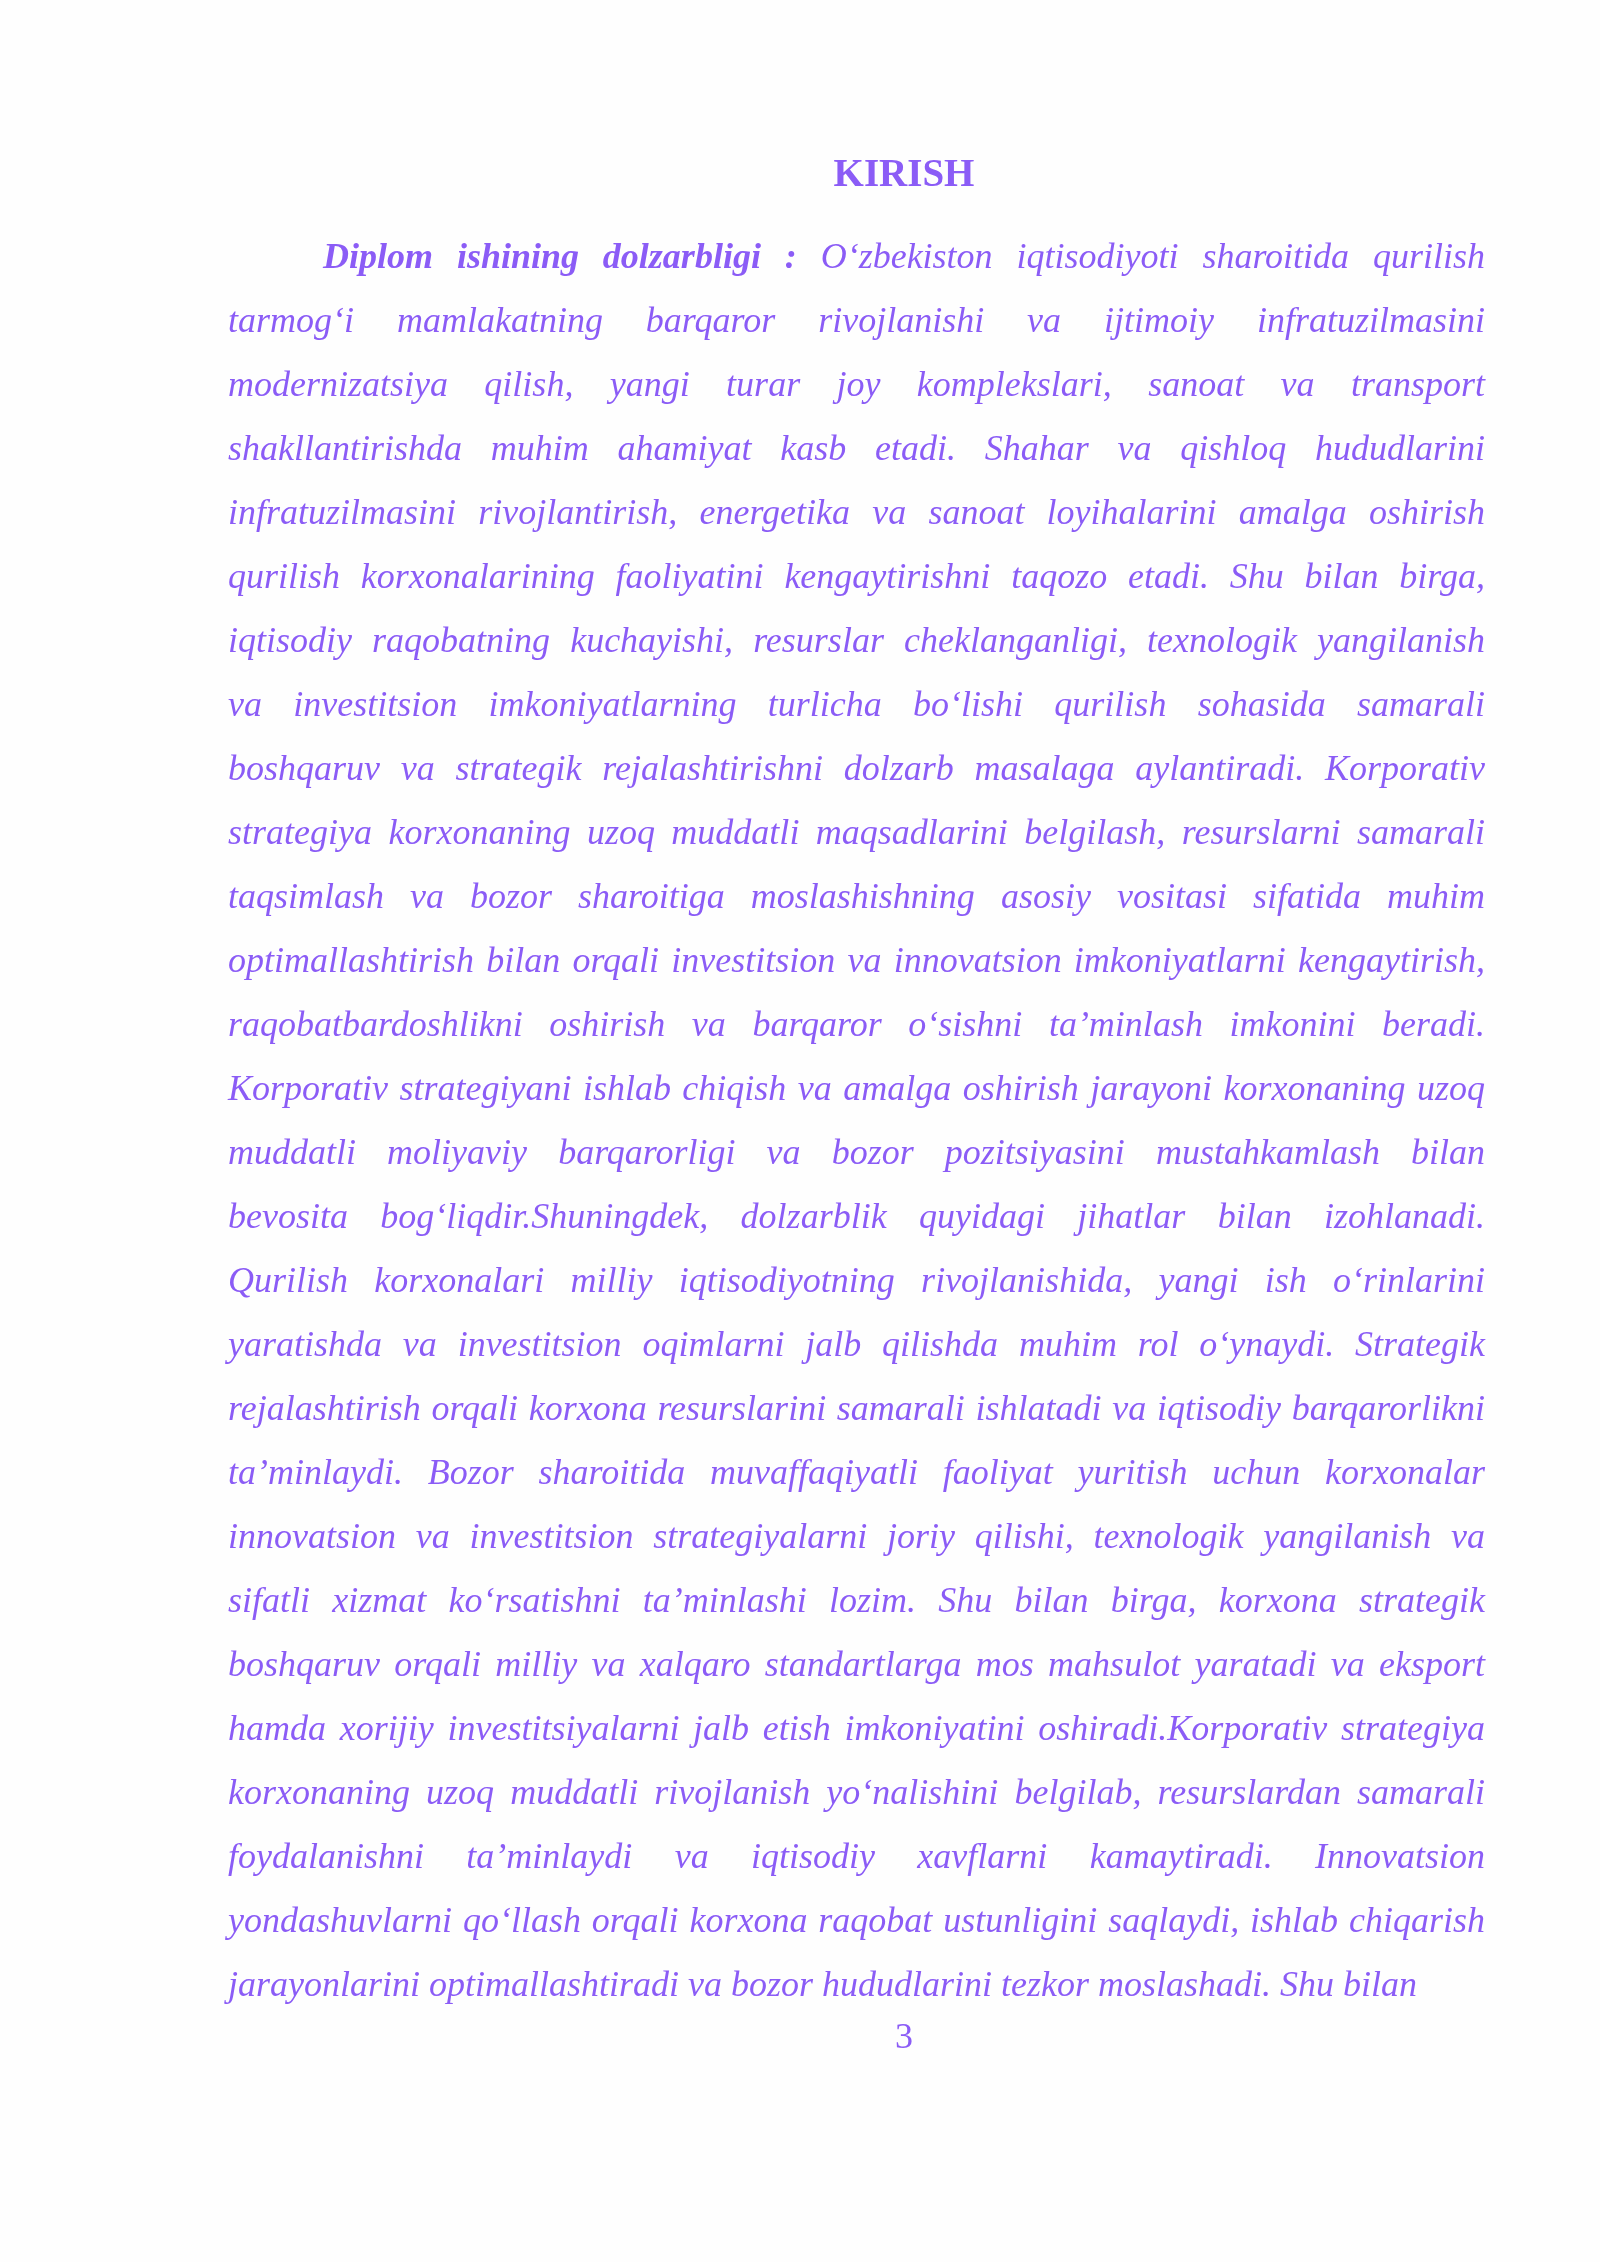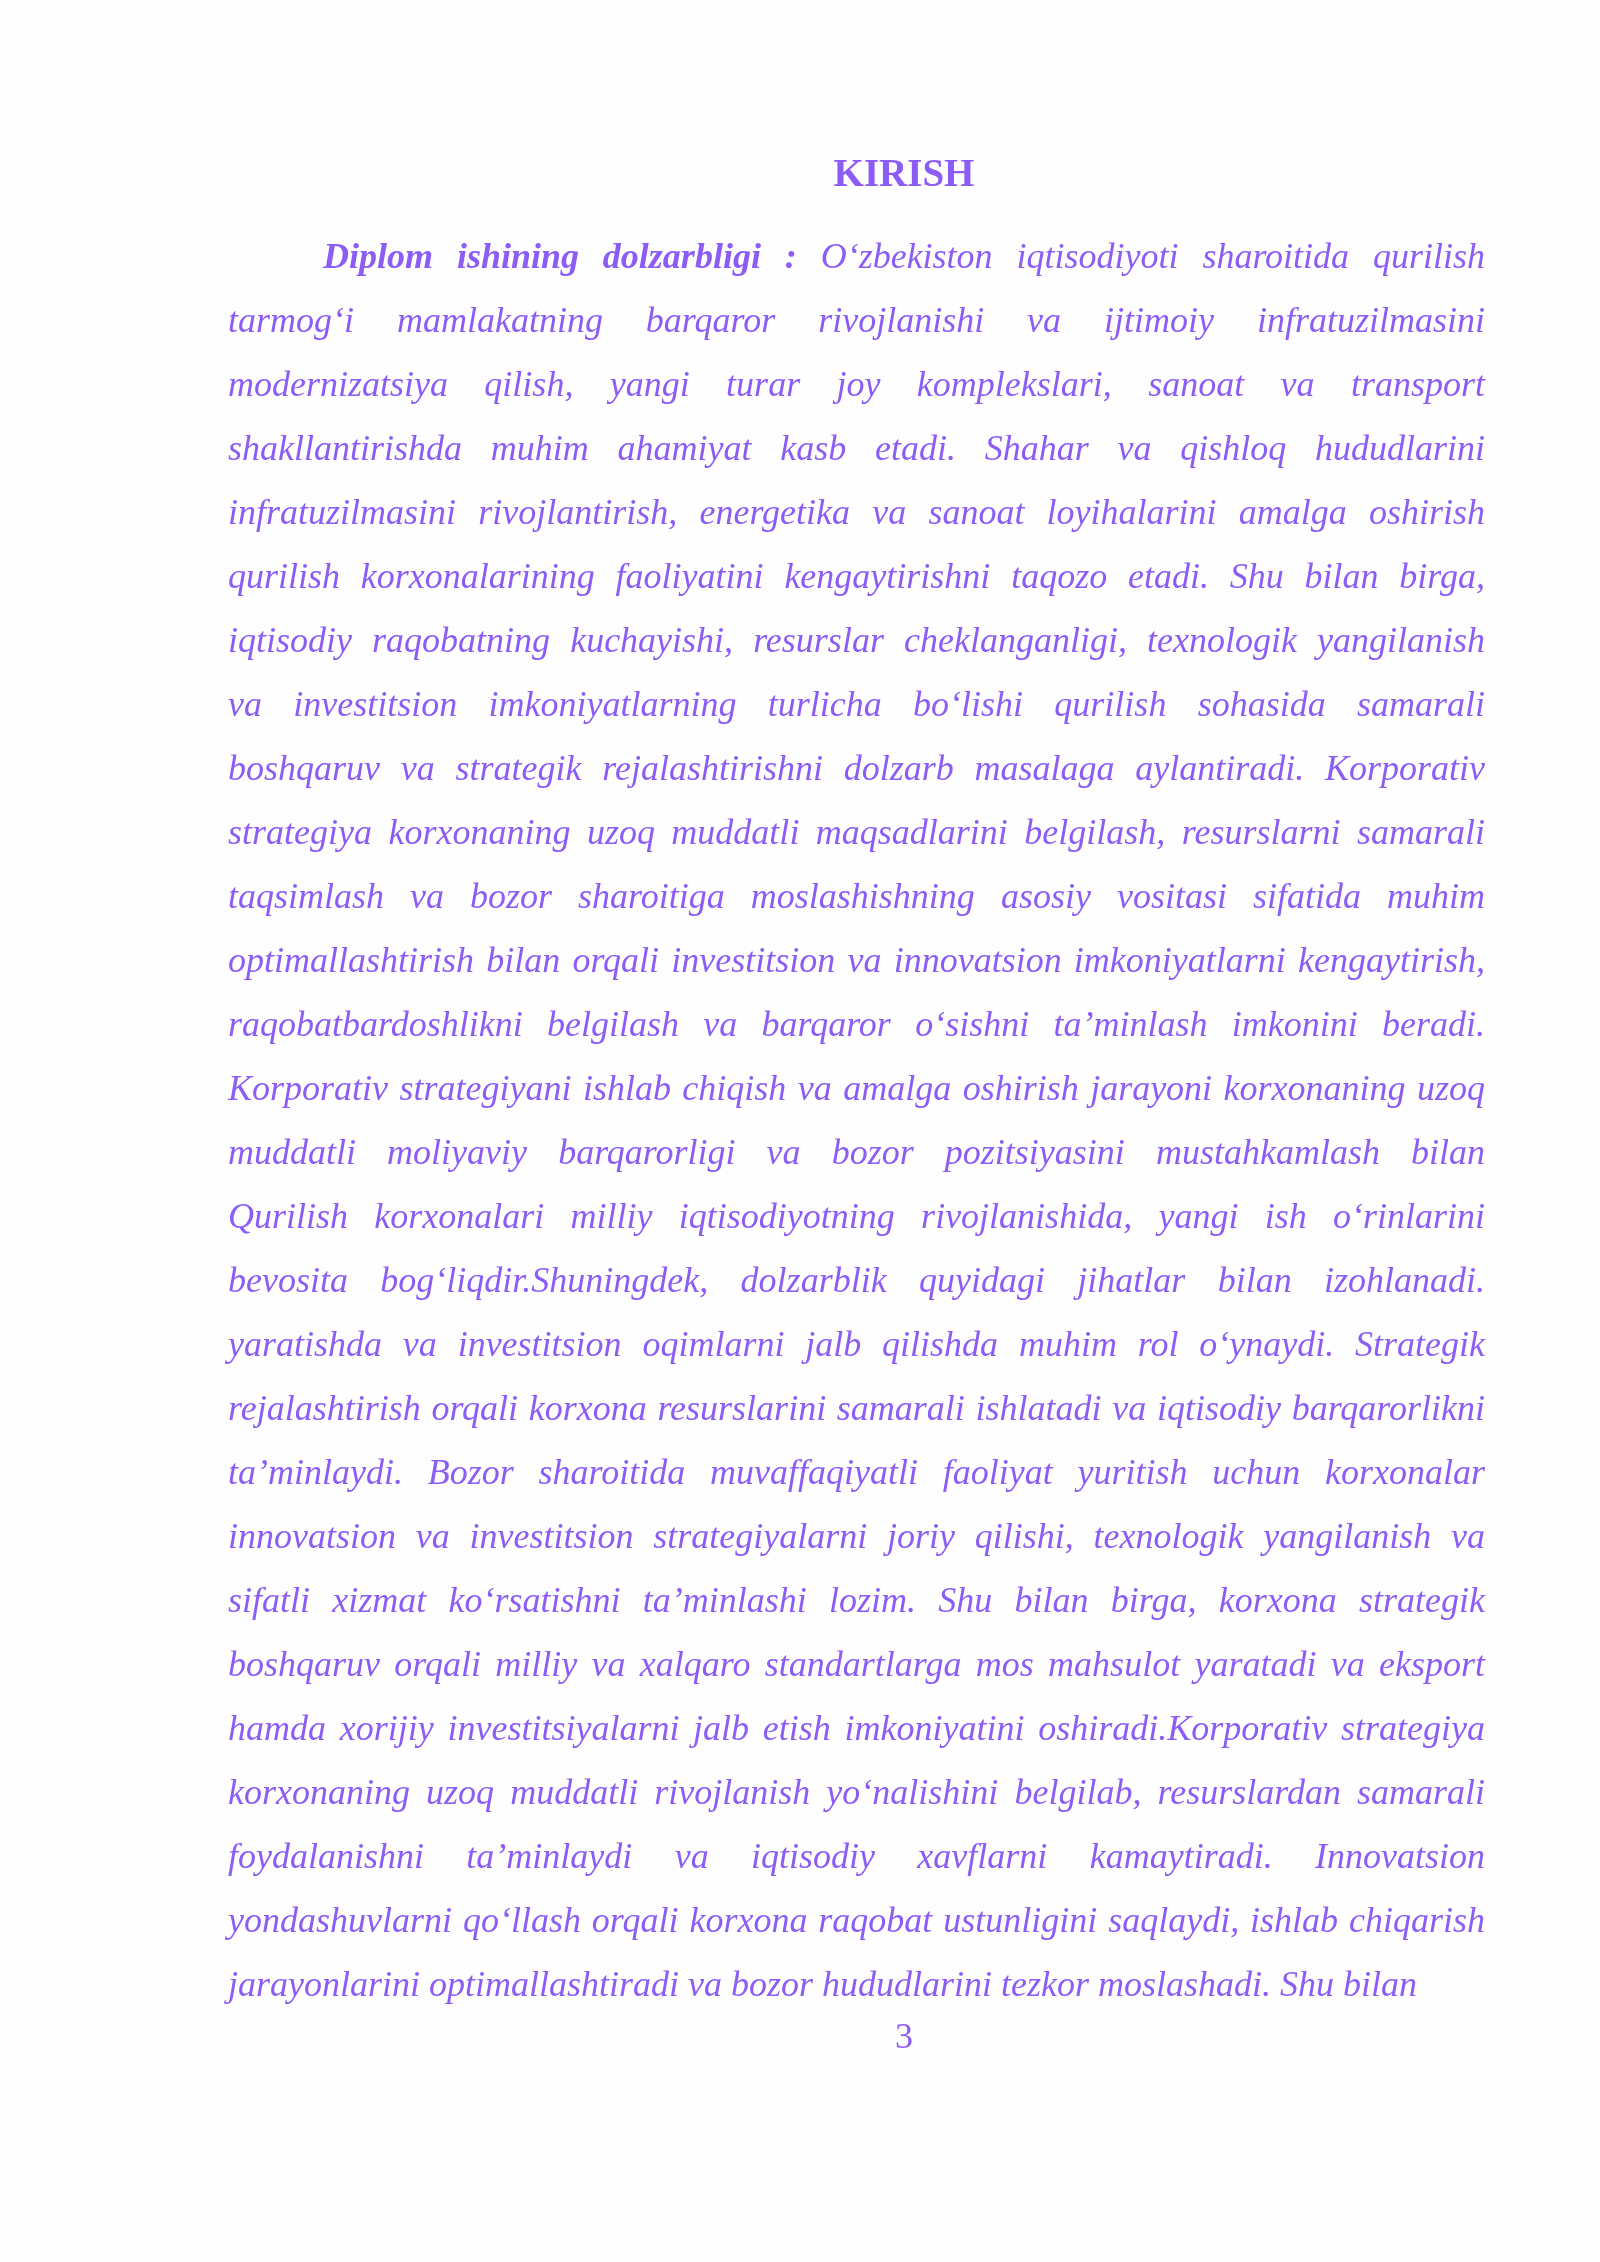--- a/index.html
+++ b/index.html
@@ -76,25 +76,25 @@
         <div class="line">modernizatsiya qilish, yangi turar joy komplekslari, sanoat va transport</div>
         <div class="line">shakllantirishda muhim ahamiyat kasb etadi. Shahar va qishloq hududlarini</div>
         <div class="line">infratuzilmasini rivojlantirish, energetika va sanoat loyihalarini amalga oshirish</div>
         <div class="line">qurilish korxonalarining faoliyatini kengaytirishni taqozo etadi. Shu bilan birga,</div>
         <div class="line">iqtisodiy raqobatning kuchayishi, resurslar cheklanganligi, texnologik yangilanish</div>
         <div class="line">va investitsion imkoniyatlarning turlicha bo‘lishi qurilish sohasida samarali</div>
         <div class="line">boshqaruv va strategik rejalashtirishni dolzarb masalaga aylantiradi. Korporativ</div>
         <div class="line">strategiya korxonaning uzoq muddatli maqsadlarini belgilash, resurslarni samarali</div>
         <div class="line">taqsimlash va bozor sharoitiga moslashishning asosiy vositasi sifatida muhim</div>
         <div class="line">optimallashtirish bilan orqali investitsion va innovatsion imkoniyatlarni kengaytirish,</div>
-        <div class="line">raqobatbardoshlikni belgilash va barqaror o‘sishni ta’minlash imkonini beradi.</div>
+        <div class="line">raqobatbardoshlikni oshirish va barqaror o‘sishni ta’minlash imkonini beradi.</div>
         <div class="line">Korporativ strategiyani ishlab chiqish va amalga oshirish jarayoni korxonaning uzoq</div>
         <div class="line">muddatli moliyaviy barqarorligi va bozor pozitsiyasini mustahkamlash bilan</div>
+        <div class="line">bevosita bog‘liqdir.Shuningdek, dolzarblik quyidagi jihatlar bilan izohlanadi.</div>
         <div class="line">Qurilish korxonalari milliy iqtisodiyotning rivojlanishida, yangi ish o‘rinlarini</div>
-        <div class="line">bevosita bog‘liqdir.Shuningdek, dolzarblik quyidagi jihatlar bilan izohlanadi.</div>
         <div class="line">yaratishda va investitsion oqimlarni jalb qilishda muhim rol o‘ynaydi. Strategik</div>
         <div class="line">rejalashtirish orqali korxona resurslarini samarali ishlatadi va iqtisodiy barqarorlikni</div>
         <div class="line">ta’minlaydi. Bozor sharoitida muvaffaqiyatli faoliyat yuritish uchun korxonalar</div>
         <div class="line">innovatsion va investitsion strategiyalarni joriy qilishi, texnologik yangilanish va</div>
         <div class="line">sifatli xizmat ko‘rsatishni ta’minlashi lozim. Shu bilan birga, korxona strategik</div>
         <div class="line">boshqaruv orqali milliy va xalqaro standartlarga mos mahsulot yaratadi va eksport</div>
         <div class="line">hamda xorijiy investitsiyalarni jalb etish imkoniyatini oshiradi.Korporativ strategiya</div>
         <div class="line">korxonaning uzoq muddatli rivojlanish yo‘nalishini belgilab, resurslardan samarali</div>
         <div class="line">foydalanishni ta’minlaydi va iqtisodiy xavflarni kamaytiradi. Innovatsion</div>
         <div class="line">yondashuvlarni qo‘llash orqali korxona raqobat ustunligini saqlaydi, ishlab chiqarish</div>

